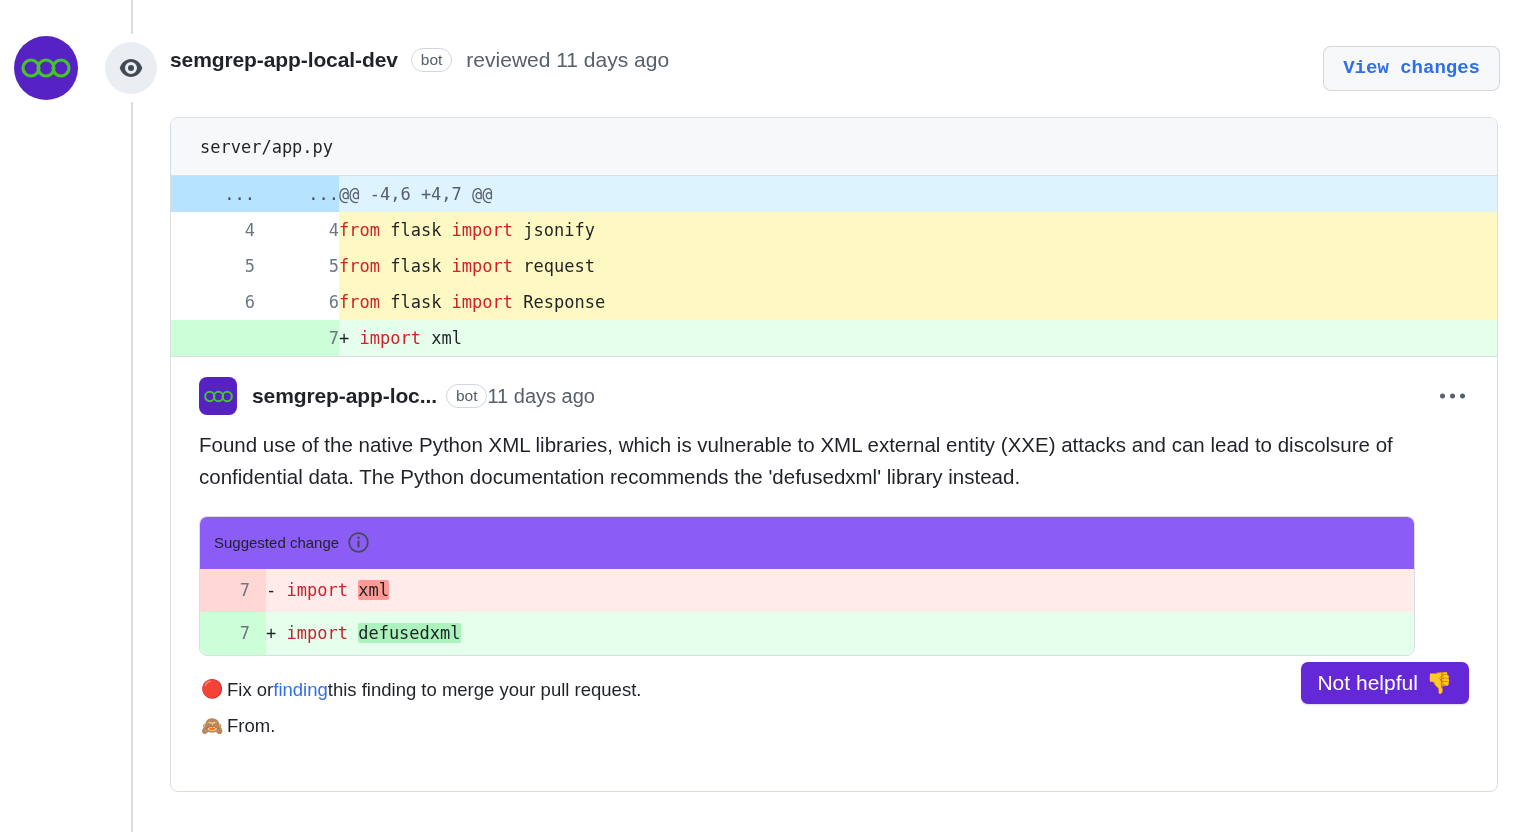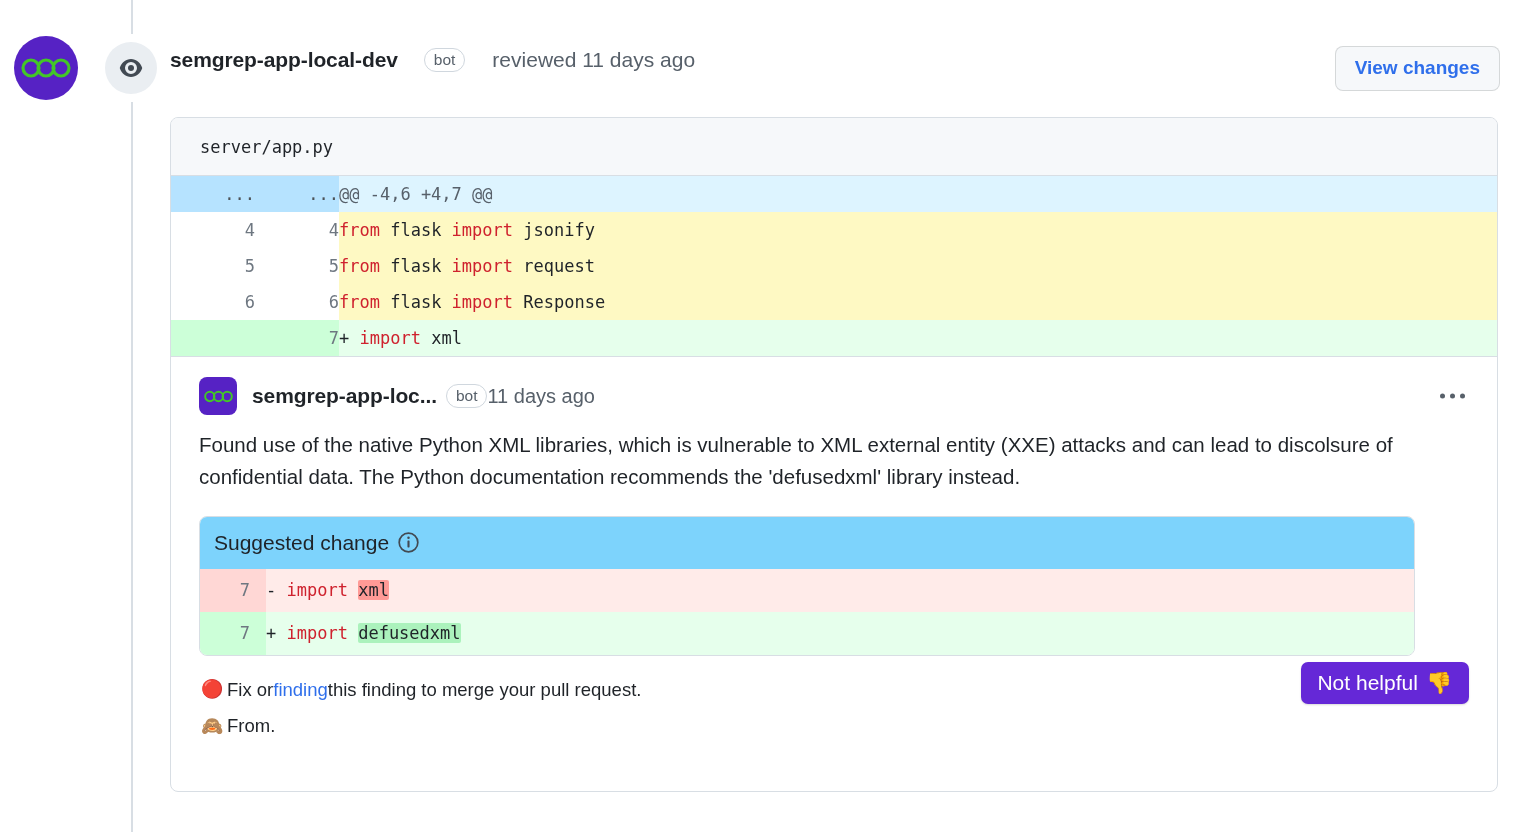--- a/index.html
+++ b/index.html
@@ -38,21 +38,21 @@
   .eye-badge {
     position: absolute; left: 105px; top: 42px;
     width: 52px; height: 52px; border-radius: 50%;
     background: #eaeef2;
     display: flex; align-items: center; justify-content: center;
   }
 
   
   .review-header {
     position: absolute; left: 170px; top: 48px;
-    display: flex; align-items: center; gap: 17px;
+    display: flex; align-items: center; gap: 4px;
     font-size: 21px;
   }
   .author-name { font-weight: bold; color: #1f2328; letter-spacing: -0.1px; }
   .bot-pill {
     margin-left: 9px;
     border: 1px solid #d0d7de;
     border-radius: 12px;
     padding: 2px 9px 3px;
     font-size: 15.5px;
     color: #57606a;
@@ -69,20 +69,21 @@
     position: absolute; right: 18px; top: 46px;
     background: #f6f8fa;
     border: 1px solid rgba(27,31,36,0.15);
     border-radius: 8px;
     color: #2f6feb;
     font-weight: bold;
     font-size: 19px;
     padding: 11px 19px;
     cursor: pointer;
     line-height: 1.1;
+    font-family: Liberation Mono, monospace;
   }
 
   
   .card {
     position: absolute;
     left: 170px; top: 117px;
     width: 1328px; height: 675px;
     border: 1px solid #d8dee4;
     border-radius: 8px;
     background: #ffffff;
@@ -180,23 +181,23 @@
     margin-top: 22px;
     border: 1px solid #d8dee4;
     border-radius: 8px;
     overflow: hidden;
     width: 1216px;
   }
   .suggestion-head {
     height: 52px;
     display: flex; align-items: center;
     padding-left: 14px;
-    font-size: 21px;
-    color: #1f2328;
-    background: #7dd3fc;
+    font-size: 15px;
+    color: #1f2328;
+    background: #8b5cf6;
   }
   .info-icon { margin-left: 9px; display: inline-flex; }
   .suggestion .diff td { height: 43px; }
   .suggestion .ln { width: 66px; padding-right: 16px; }
 
   
   .foot {
     margin-top: 18px;
     position: relative;
     padding-left: 2px;

